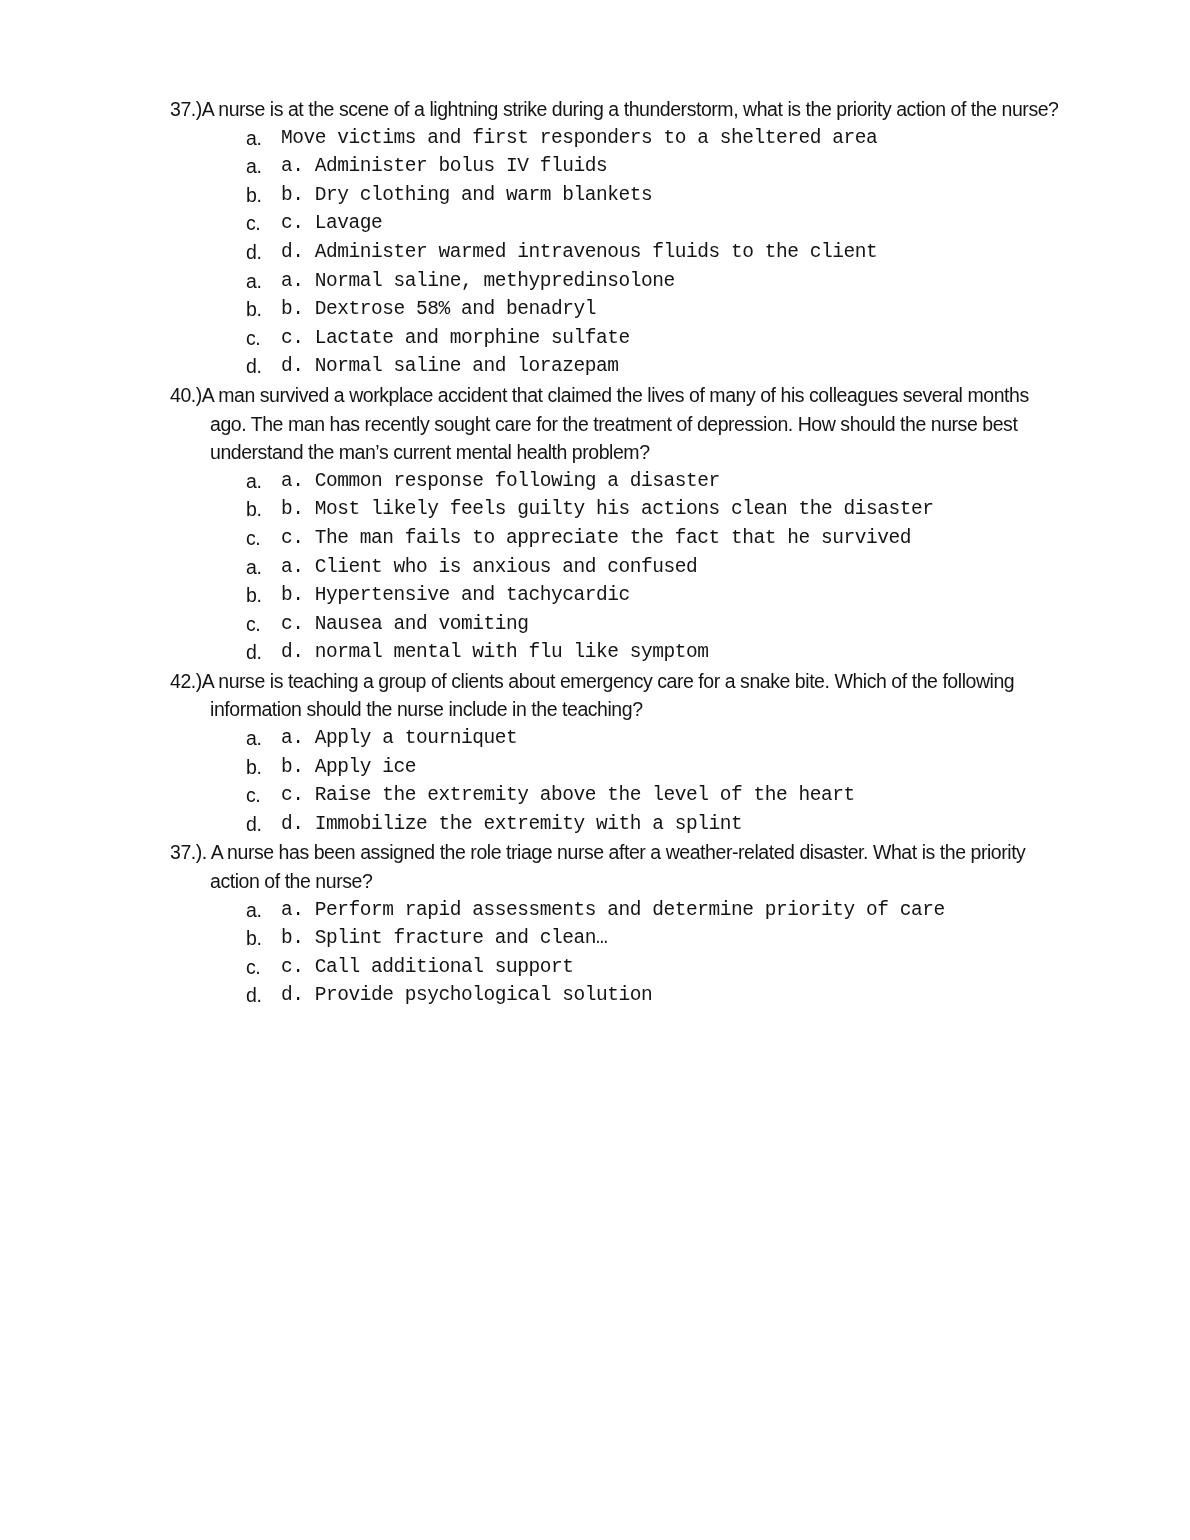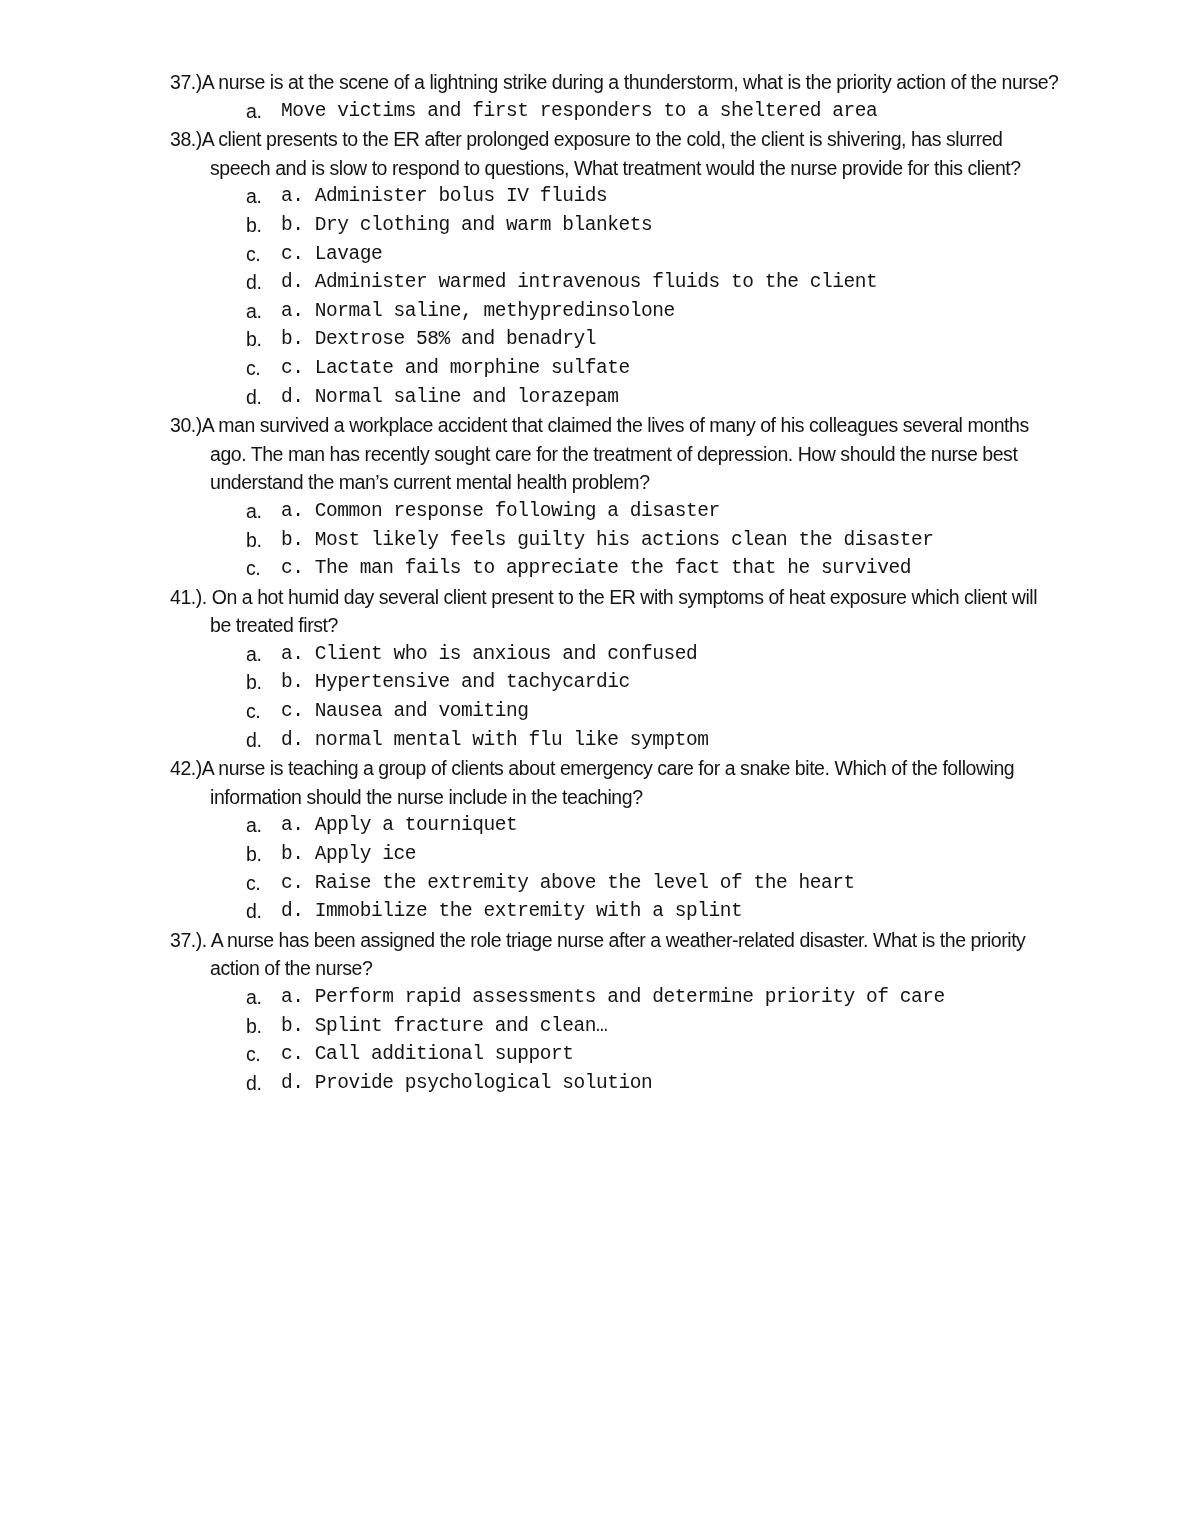--- a/index.html
+++ b/index.html
@@ -11,21 +11,21 @@
     width: 1190px;
     height: 1540px;
     overflow: hidden;
     font-family: "Liberation Sans", sans-serif;
     color: #141414;
   }
   .page {
     box-sizing: border-box;
     width: 1190px;
     height: 1220px;
-    padding: 68px 128px 40px 140px;
+    padding: 95px 128px 40px 140px;
     background: #ffffff;
     font-size: 19.5px;
     line-height: 28.6px;
     letter-spacing: -0.45px;
   }
   .question { margin: 0; }
   .q-text {
     margin: 0 0 0 70px;
     text-indent: -40px;
     padding: 0;
@@ -49,21 +49,20 @@
 <div class="page">
   <div id="questions">
       <div class="question">
         <p class="q-text"><span class="q-num">37.)</span><span>A nurse is at the scene of a lightning strike during a thunderstorm, what is the priority action of the nurse?</span></p>
         <div class="opt">
           <span class="opt-letter">a.</span>
           <span class="opt-text">Move victims and first responders to a sheltered area</span>
         </div>
       </div>
       <div class="question">
-        <p class="q-text"><span class="q-num">38.)</span><span>A client presents to the ER after prolonged exposure to the cold, the client is shivering, has slurred speech and is slow to respond to questions, What treatment would the nurse provide for this client?</span></p>
         <div class="opt">
           <span class="opt-letter">a.</span>
           <span class="opt-text">a. Administer bolus IV fluids</span>
         </div>
         <div class="opt">
           <span class="opt-letter">b.</span>
           <span class="opt-text">b. Dry clothing and warm blankets</span>
         </div>
         <div class="opt">
           <span class="opt-letter">c.</span>
@@ -86,36 +85,35 @@
         <div class="opt">
           <span class="opt-letter">c.</span>
           <span class="opt-text">c. Lactate and morphine sulfate</span>
         </div>
         <div class="opt">
           <span class="opt-letter">d.</span>
           <span class="opt-text">d. Normal saline and lorazepam</span>
         </div>
       </div>
       <div class="question">
-        <p class="q-text"><span class="q-num">30.)</span><span>A man survived a workplace accident that claimed the lives of many of his colleagues several months ago. The man has recently sought care for the treatment of depression. How should the nurse best understand the man’s current mental health problem?</span></p>
+        <p class="q-text"><span class="q-num">40.)</span><span>A man survived a workplace accident that claimed the lives of many of his colleagues several months ago. The man has recently sought care for the treatment of depression. How should the nurse best understand the man’s current mental health problem?</span></p>
         <div class="opt">
           <span class="opt-letter">a.</span>
           <span class="opt-text">a. Common response following a disaster</span>
         </div>
         <div class="opt">
           <span class="opt-letter">b.</span>
           <span class="opt-text">b. Most likely feels guilty his actions clean the disaster</span>
         </div>
         <div class="opt">
           <span class="opt-letter">c.</span>
           <span class="opt-text">c. The man fails to appreciate the fact that he survived</span>
         </div>
       </div>
       <div class="question">
-        <p class="q-text"><span class="q-num">41.).</span><span> On a hot humid day several client present to the ER with symptoms of heat exposure which client will be treated first?</span></p>
         <div class="opt">
           <span class="opt-letter">a.</span>
           <span class="opt-text">a. Client who is anxious and confused</span>
         </div>
         <div class="opt">
           <span class="opt-letter">b.</span>
           <span class="opt-text">b. Hypertensive and tachycardic</span>
         </div>
         <div class="opt">
           <span class="opt-letter">c.</span>

